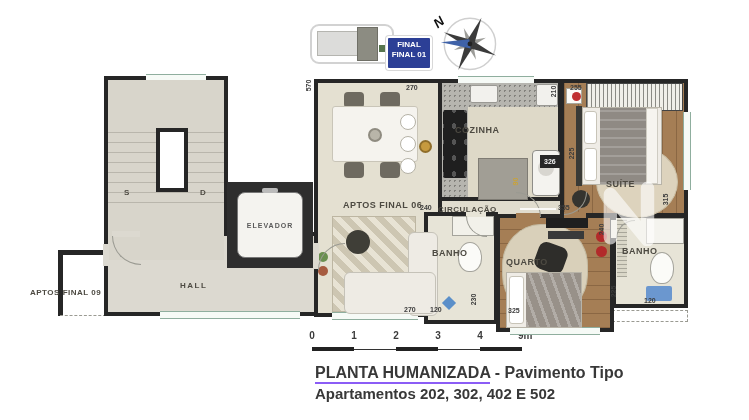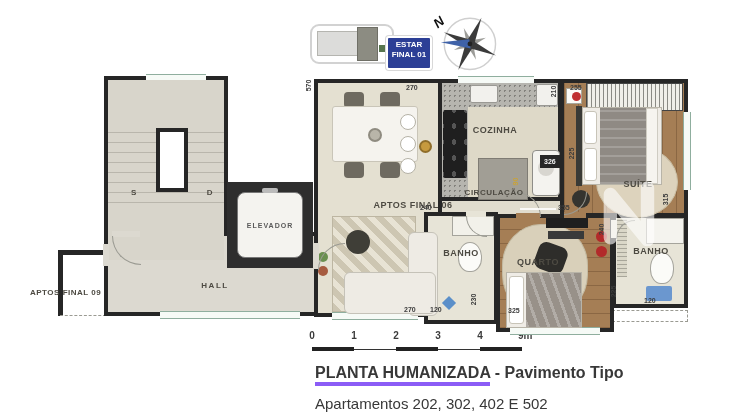--- a/index.html
+++ b/index.html
@@ -3,52 +3,52 @@
 <meta charset="utf-8">
 <style>
   html,body{margin:0;padding:0;background:#ffffff;}
   .canvas{position:relative;width:749px;height:420px;background:#fff;overflow:hidden;
           font-family:"Liberation Sans","DejaVu Sans",sans-serif;}
   .abs{position:absolute;box-sizing:border-box;}
   .room{position:absolute;box-sizing:border-box;border:4px solid #262626;}
   .wood-v{background:#a57e55;background-image:repeating-linear-gradient(90deg,rgba(60,35,15,.25) 0 1px,transparent 1px 14px);}
   .wood-h{background:#a57e55;background-image:repeating-linear-gradient(0deg,rgba(60,35,15,.25) 0 1px,transparent 1px 14px);}
   .granite{background-color:#b6b5af;background-image:radial-gradient(#83827d 1px,transparent 1px);background-size:5px 5px;}
-  .lbl{position:absolute;font-weight:bold;color:#4d4a42;letter-spacing:.5px;font-size:9px;text-align:center;z-index:30;}
+  .lbl{position:absolute;font-weight:bold;color:#4d4a42;letter-spacing:.5px;font-size:9px;z-index:30;}
   .dim{position:absolute;font-size:7px;font-weight:bold;color:#3c3c3c;z-index:40;line-height:1;}
   .dim.v{transform:rotate(-90deg);transform-origin:center;}
   .dim.white{color:#f4f4f4;}
   .dim.yellow{color:#c9a33a;}
   .window{position:absolute;background:#f6faf6;border-top:1.5px solid #8fae9e;border-bottom:1.5px solid #8fae9e;z-index:12;}
   .window-v{position:absolute;background:#f6faf6;border-left:1.5px solid #8fae9e;border-right:1.5px solid #8fae9e;z-index:12;}
   .arc{position:absolute;border:0 solid #9a9a92;border-left-width:1px;border-bottom-width:1px;border-bottom-left-radius:100%;z-index:25;}
   .gap{position:absolute;z-index:22;}
   .furn{position:absolute;box-sizing:border-box;z-index:20;}
   .watermark{position:absolute;left:112px;top:178px;font-size:62px;font-weight:bold;letter-spacing:4px;
              color:rgba(255,255,255,0.58);z-index:60;pointer-events:none;white-space:nowrap;}
   .scale-num{position:absolute;top:0;width:24px;margin-left:-12px;text-align:center;font-size:10px;font-weight:bold;color:#3c3c3c;}
   .seg{position:absolute;top:17px;height:4px;background:#222;}
   .title-line1{font-size:16px;font-weight:bold;color:#383838;}
-  .title-underline{border-bottom:4px solid #8b5cf6;padding-bottom:1px;text-align:right;}
-  .title-line2{font-size:15px;font-weight:normal;color:#383838;margin-top:13px;}
+  .title-underline{border-bottom:2px solid #8b5cf6;padding-bottom:1px;text-align:right;}
+  .title-line2{font-size:15px;font-weight:bold;color:#383838;margin-top:3px;}
   .badge{position:absolute;left:386px;top:36px;width:42px;height:28px;background:#2c3f96;border:2px solid #fff;
          border-radius:3px;color:#fff;font-size:8px;font-weight:bold;line-height:1.25;text-align:center;
          padding-top:2px;z-index:5;box-shadow:0 0 0 1px #d8d8d8;}
 </style>
 </head>
 <body>
 
 <div class="canvas">
 
   <div class="abs" style="left:310px;top:24px;width:84px;height:40px;border:2px solid #d2d2d2;border-radius:9px;background:#fff;"></div>
   <div class="abs" style="left:317px;top:31px;width:50px;height:25px;background:#dcdcda;border:1px solid #b5b5b0;"></div>
   <div class="abs" style="left:357px;top:27px;width:21px;height:34px;background:#8c8c82;border:1px solid #6f6f66;"></div>
   <div class="abs" style="left:379px;top:45px;width:7px;height:7px;background:#57754e;"></div>
   <div class="badge">
-    <div>ESTAR</div>
+    <div>FINAL</div>
     <div>FINAL 01</div>
   </div>
 
   <svg class="abs" style="left:430px;top:4px;z-index:5;" width="76" height="76" viewBox="0 0 80 80">
     <circle cx="42" cy="42" r="27" fill="none" stroke="#cfcfcf" stroke-width="1.5"></circle>
     <g transform="rotate(24 42 42)">
       <g fill="#9c9c98">
         <polygon points="42,24 38.5,42 45.5,42" transform="rotate(45 42 42)"></polygon>
         <polygon points="42,24 38.5,42 45.5,42" transform="rotate(135 42 42)"></polygon>
         <polygon points="42,24 38.5,42 45.5,42" transform="rotate(225 42 42)"></polygon>
@@ -127,21 +127,21 @@
   <div class="furn" style="left:536px;top:84px;width:22px;height:22px;background:#f2f1ed;border:1px solid #9a9994;border-radius:2px;"></div>
   <div class="furn" style="left:443px;top:110px;width:24px;height:68px;background:#1f1f1f;border-radius:2px;
               background-image:radial-gradient(#555 2px,transparent 2px);background-size:12px 16px;background-position:5px 8px;"></div>
   <div class="furn" style="left:478px;top:158px;width:50px;height:42px;background:#a19e95;border:1px solid #7f7c74;"></div>
   <div class="furn" style="left:532px;top:150px;width:28px;height:46px;background:#f4f3ef;border:1px solid #8e8d88;border-radius:4px;"></div>
   <div class="furn" style="left:538px;top:160px;width:16px;height:16px;background:#d8d6d0;border-radius:50%;"></div>
   <div class="furn" style="left:540px;top:155px;width:22px;height:13px;background:#262626;z-index:21;"></div>
   <div class="lbl" style="left:455px;top:125px;width:80px;">COZINHA</div>
 
   <div class="abs" style="left:442px;top:197px;width:120px;height:20px;background:#e0dcce;z-index:2;"></div>
-  <div class="lbl" style="left:438px;top:188px;width:112px;font-size:8px;z-index:35;">CIRCULAÇÃO</div>
+  <div class="lbl" style="left:438px;top:205px;width:112px;font-size:8px;z-index:35;">CIRCULAÇÃO</div>
 
   <div class="room" style="left:424px;top:212px;width:74px;height:112px;background:#e7e4d7;z-index:5;"></div>
   <div class="furn" style="left:452px;top:216px;width:42px;height:20px;background:#f2f1ea;border:1px solid #a5a49c;z-index:21;"></div>
   <div class="furn" style="left:458px;top:242px;width:24px;height:30px;background:#fbfbf8;border:1px solid #a5a49c;border-radius:50% 50% 45% 45%;z-index:21;"></div>
   <div class="furn" style="left:444px;top:298px;width:10px;height:10px;background:#5b8fc9;transform:rotate(45deg);z-index:21;"></div>
   <div class="lbl" style="left:432px;top:248px;width:58px;z-index:35;">BANHO</div>
   <div class="gap" style="left:466px;top:211px;width:20px;height:6px;background:#e7e4d7;"></div>
   <div class="arc" style="left:466px;top:216px;width:20px;height:20px;"></div>
 
   <div class="room wood-h" style="left:496px;top:214px;width:118px;height:118px;z-index:5;"></div>

